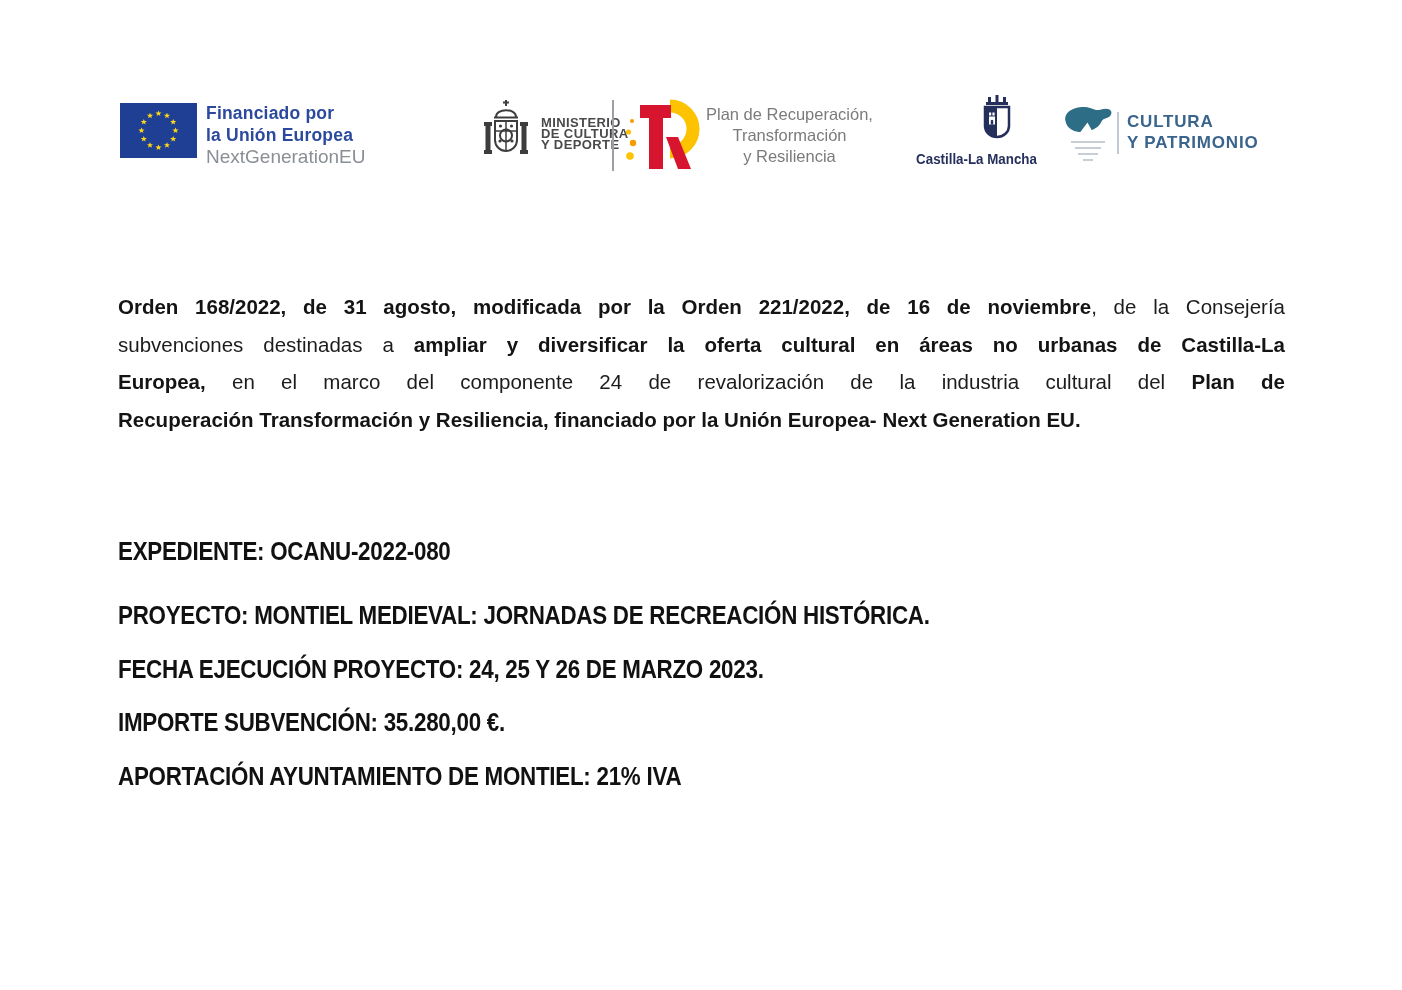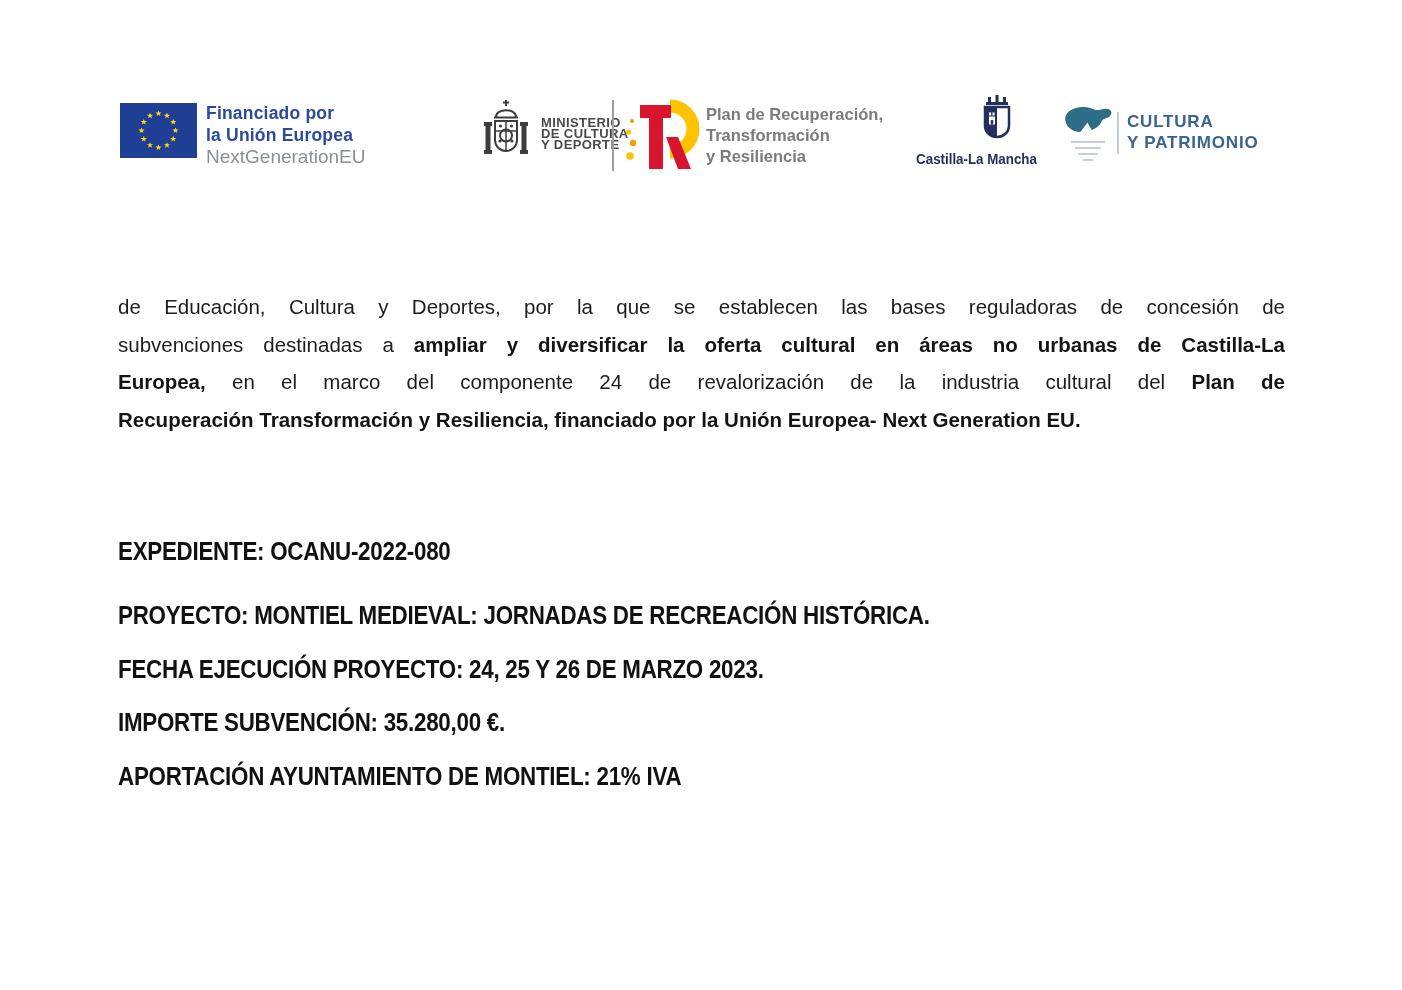--- a/index.html
+++ b/index.html
@@ -31,21 +31,21 @@
   .min-text { left: 541px; top: 117px; }
   .min-text div {
     font-size: 13px; font-weight: 700; color: #4a4a4a;
     line-height: 11px; letter-spacing: 0.4px;
   }
   .vdiv1 { left: 612px; top: 100px; width: 2px; height: 71px; background: #9aa0a6; }
 
   .prtr-mark { left: 624px; top: 99px; width: 76px; height: 74px; }
   .prtr-text { left: 706px; top: 104px; }
   .prtr-text div {
-    font-size: 16.5px; font-weight: 700; color: #7b7b7b; line-height: 21px;
+    font-size: 16.5px; font-weight: 400; color: #7b7b7b; line-height: 21px; text-align: center;
   }
 
   .clm-group { left: 912px; top: 95px; width: 102px; text-align: right; }
   .clm-shield { width: 34px; height: 50px; display: inline-block; }
   .clm-label {
     margin-top: 2px;
     font-size: 14.5px; font-weight: 700; color: #252f5c;
     transform: scaleX(0.92); transform-origin: 50% 50%;
     white-space: nowrap;
   }
@@ -198,21 +198,21 @@
     <div style="width:20px"></div>
     <div style="width:10px"></div>
   </div>
   <div class="abs vdiv2"></div>
   <div class="abs cult-text">
     <div>CULTURA</div>
     <div>Y PATRIMONIO</div>
   </div>
 
   <div class="para">
-    <div class="pline"><span>de Educación, Cultura y Deportes, por la que se establecen las bases reguladoras de concesión de</span></div>
+    <div class="pline"><b>Orden 168/2022, de 31 agosto, modificada por la Orden 221/2022, de 16 de noviembre</b><span>, de la Consejería</span></div>
     <div class="pline"><span>subvenciones destinadas a </span><b>ampliar y diversificar la oferta cultural en áreas no urbanas de Castilla-La</b></div>
     <div class="pline"><b>Europea, </b><span>en el marco del componente 24 de revalorización de la industria cultural del </span><b>Plan de</b></div>
     <div class="pline last"><b>Recuperación Transformación y Resiliencia, financiado por la Unión Europea- Next Generation EU.</b></div>
   </div>
 
   <div class="detail" style="top:536px"><span>EXPEDIENTE: OCANU-2022-080</span></div>
   <div class="detail" style="top:600px"><span>PROYECTO: MONTIEL MEDIEVAL: JORNADAS DE RECREACIÓN HISTÓRICA.</span></div>
   <div class="detail" style="top:654px"><span>FECHA EJECUCIÓN PROYECTO: 24, 25 Y 26 DE MARZO 2023.</span></div>
   <div class="detail" style="top:707px"><span>IMPORTE SUBVENCIÓN: 35.280,00 €.</span></div>
   <div class="detail" style="top:761px"><span>APORTACIÓN AYUNTAMIENTO DE MONTIEL: 21% IVA</span></div>

